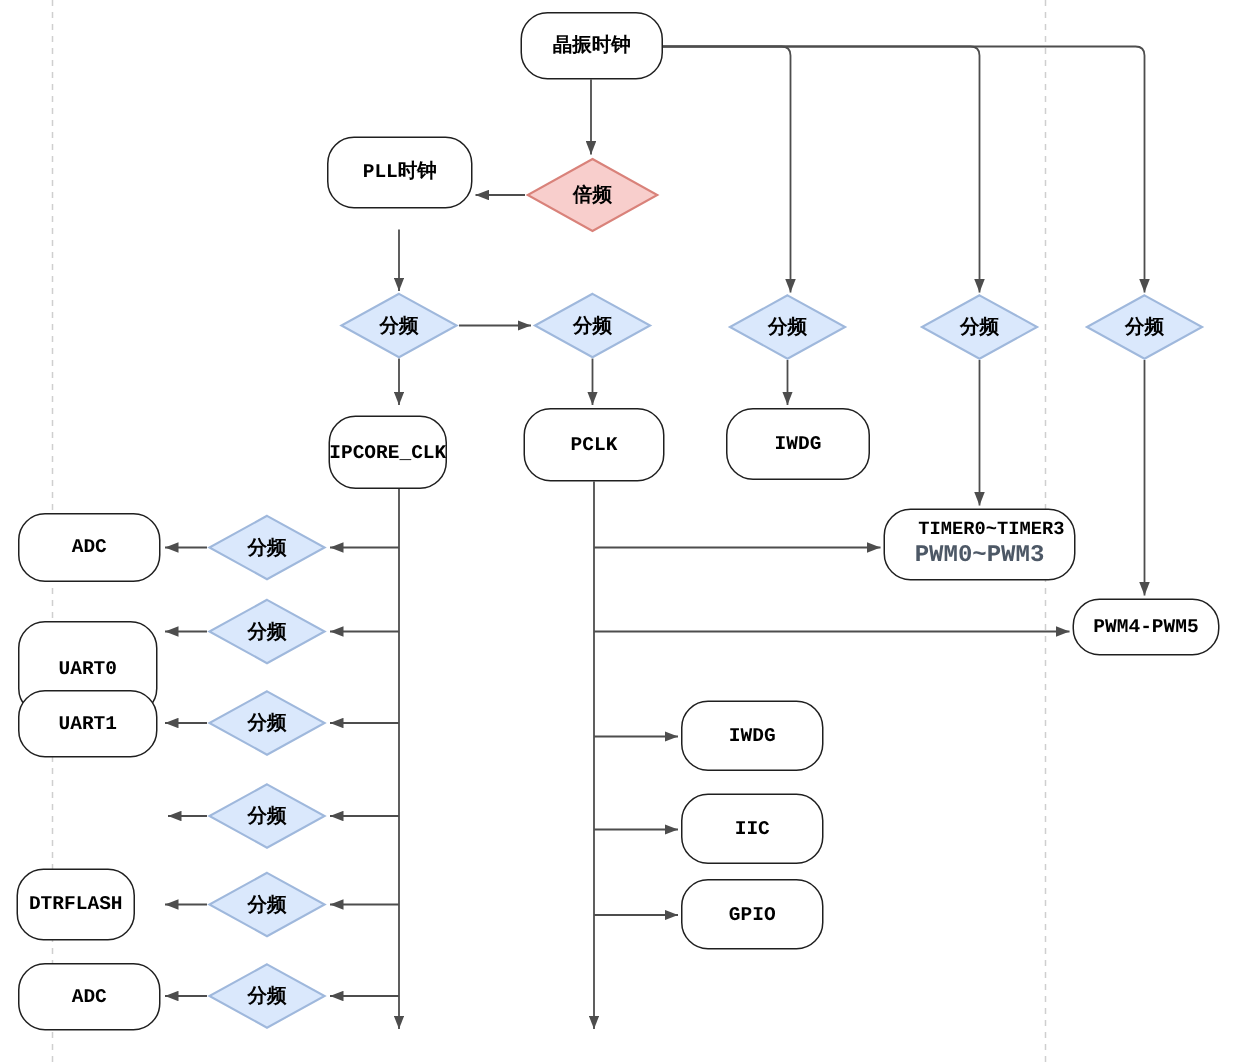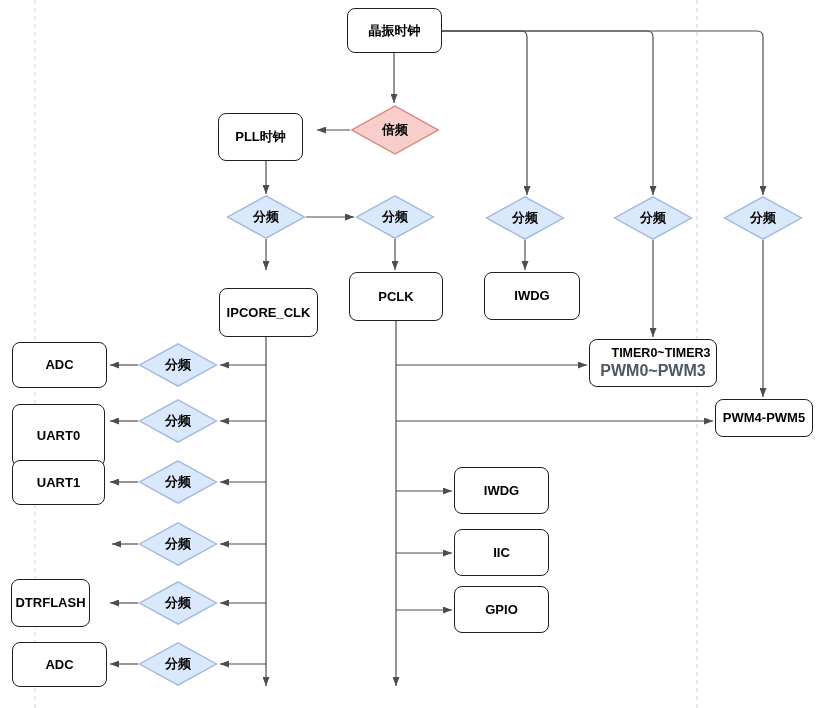--- a/index.html
+++ b/index.html
@@ -11,23 +11,24 @@
     overflow:hidden;
   }
   svg.wires{position:absolute;left:0;top:0;z-index:1;}
   .guide{stroke:var(--guide,#cfcfcf);stroke-width:1;stroke-dasharray:4 4;fill:none;}
   .wire{stroke:var(--connector,#4d4d4d);stroke-width:1.2;fill:none;}
   #arr path{fill:var(--connector,#4d4d4d);}
   .node{
     position:absolute;z-index:2;
     background:var(--node-fill,#ffffff);
     border:1.6px solid var(--node-border,#1f1f1f);
-    border-radius:8px;
+    border-radius:18px;
     display:flex;flex-direction:column;align-items:center;justify-content:center;
     box-sizing:border-box;
+    font-family:Liberation Mono, monospace;
   }
   .node-label{
     font-weight:bold;font-size:13px;color:var(--label,#000000);
     white-space:nowrap;line-height:1.2;
   }
   .node-label.sub{color:var(--timer-sub-label,#4d5866);font-size:16px;text-align:right;}
   .node-label.two{font-size:12.5px;margin-left:16px;}
   .diamond{
     position:absolute;z-index:2;
     display:flex;align-items:center;justify-content:center;
@@ -88,43 +89,43 @@
     <path class="wire" marker-end="url(#arr)" d="M396,365 H587"></path>
     <path class="wire" marker-end="url(#arr)" d="M396,421 H713"></path>
     <path class="wire" marker-end="url(#arr)" d="M396,491 H452"></path>
     <path class="wire" marker-end="url(#arr)" d="M396,553 H452"></path>
     <path class="wire" marker-end="url(#arr)" d="M396,610 H452"></path>
   </svg>
 
   <div class="node" style="left:347px;top:8px;width:95px;height:45px">
     <span class="node-label">晶振时钟</span>
   </div>
-  <div class="node" style="left:218px;top:113px;width:85px;height:48px">
+  <div class="node" style="left:218px;top:91px;width:97px;height:48px">
     <span class="node-label">PLL时钟</span>
   </div>
-  <div class="node" style="left:219px;top:288px;width:99px;height:49px">
+  <div class="node" style="left:219px;top:277px;width:79px;height:49px">
     <span class="node-label">IPCORE_CLK</span>
   </div>
   <div class="node" style="left:349px;top:272px;width:94px;height:49px">
     <span class="node-label">PCLK</span>
   </div>
   <div class="node" style="left:484px;top:272px;width:96px;height:48px">
     <span class="node-label">IWDG</span>
   </div>
   <div class="node" style="left:589px;top:339px;width:128px;height:48px">
     <span class="node-label two">TIMER0~TIMER3</span>
     <span class="node-label sub">PWM0~PWM3</span>
   </div>
   <div class="node" style="left:715px;top:399px;width:98px;height:38px">
     <span class="node-label">PWM4-PWM5</span>
   </div>
   <div class="node" style="left:12px;top:342px;width:95px;height:46px">
     <span class="node-label">ADC</span>
   </div>
-  <div class="node" style="left:12px;top:404px;width:93px;height:63px">
+  <div class="node" style="left:12px;top:414px;width:93px;height:63px">
     <span class="node-label">UART0</span>
   </div>
   <div class="node" style="left:12px;top:460px;width:93px;height:45px">
     <span class="node-label">UART1</span>
   </div>
   <div class="node" style="left:11px;top:579px;width:79px;height:48px">
     <span class="node-label">DTRFLASH</span>
   </div>
   <div class="node" style="left:12px;top:642px;width:95px;height:45px">
     <span class="node-label">ADC</span>

